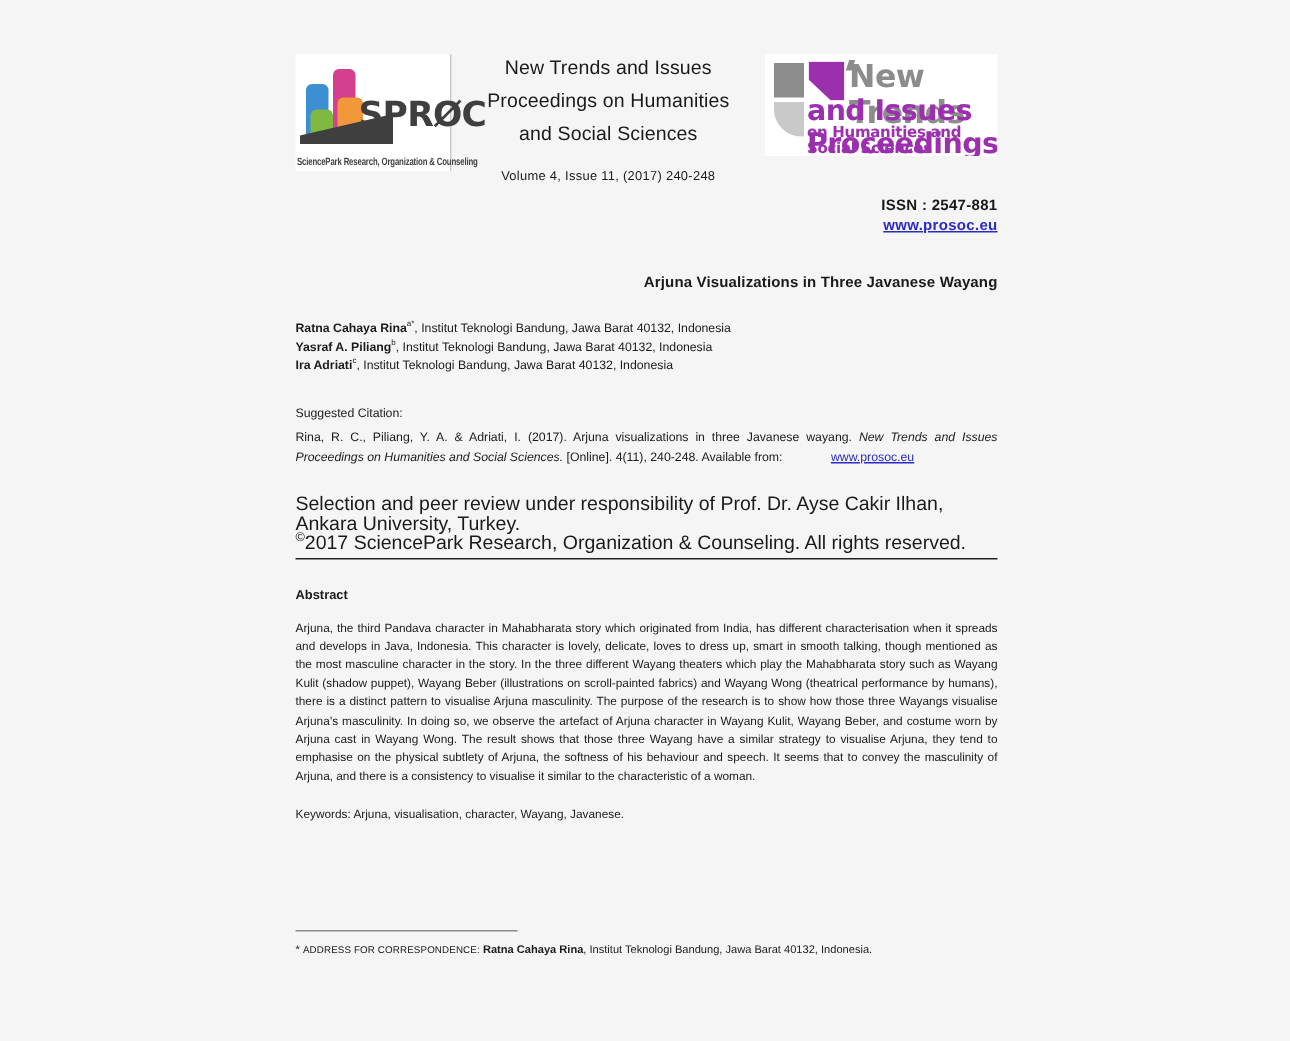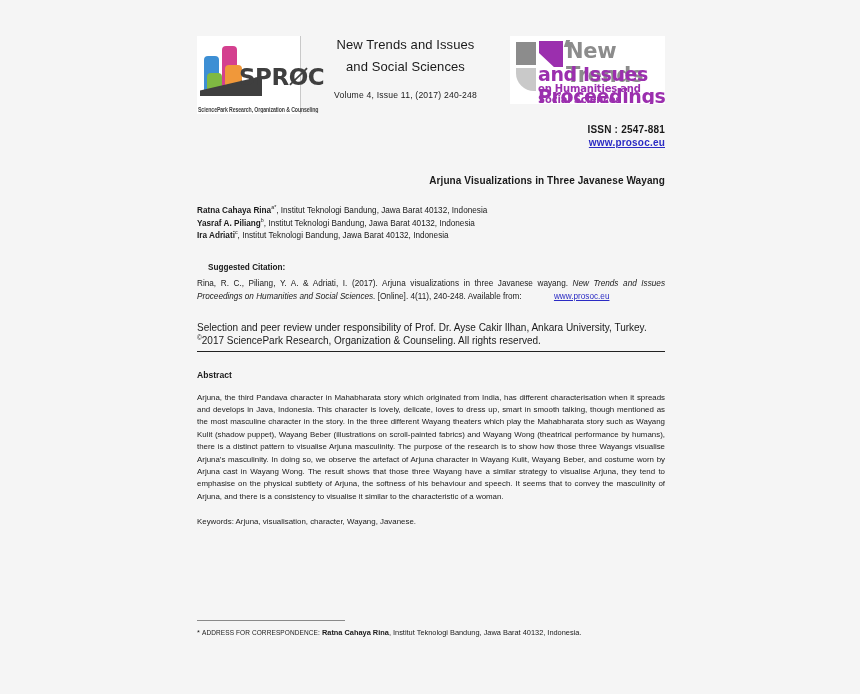--- a/index.html
+++ b/index.html
@@ -208,36 +208,36 @@
   }
   .authors .name { font-weight: bold; }
   sup { font-size: 65%; vertical-align: super; line-height: 0; }
 
   
   .citation {
     margin-top: 18px;
     font-size: 8.2px;
     line-height: 13px;
   }
-  .citation-head { font-weight: bold; margin-bottom: 3px; margin-left: 11px; }
+  .citation-head { font-weight: normal; margin-bottom: 3px; }
   .citation-body {
     text-align: justify;
     text-indent: 0;
   }
   .citation-body em { font-style: italic; }
   .citation-url {
     color: #2b2bc4;
     text-decoration: underline;
     margin-left: 30px;
   }
 
   
   .peer {
     margin-top: 18px;
-    font-size: 10px;
+    font-size: 13px;
     line-height: 13px;
     padding-bottom: 4px;
     border-bottom: 1.2px solid #222222;
   }
 
   
   .abstract-head {
     margin-top: 18px;
     font-size: 8.6px;
     font-weight: bold;
@@ -302,20 +302,21 @@
           <div class="bar green"></div>
           <div class="bar orange"></div>
         </div>
         <div class="sproc-ramp"></div>
         <div class="sproc-word">SPRØC</div>
         <div class="sproc-tag">SciencePark Research, Organization &amp; Counseling</div>
       </div>
 
       <div class="masthead-title">
         <div class="line">New Trends and Issues</div>
+        <div class="line">Proceedings on Humanities</div>
         <div class="line">and Social Sciences</div>
         <div class="volume-line">Volume 4, Issue 11, (2017) 240-248</div>
       </div>
 
       <div class="nt-logo">
         <div class="nt-sq a"></div>
         <div class="nt-sq b"></div>
         <div class="nt-flag"></div>
         <div class="nt-tick"></div>
         <div class="nt-l1">New Trends</div>

